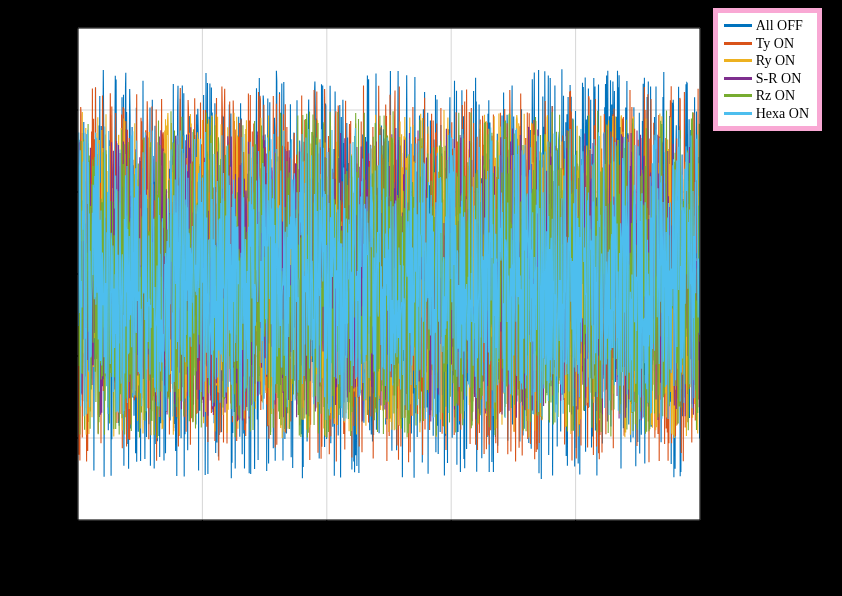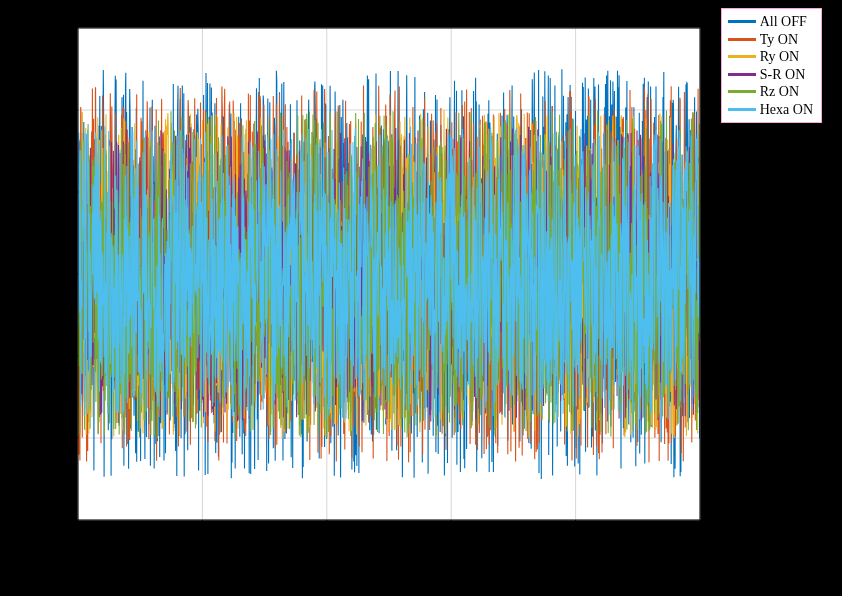--- a/index.html
+++ b/index.html
@@ -26,21 +26,21 @@
   .tick-label {
     font-family: Georgia, serif;
     font-size: 14px;
     fill: #000;
   }
   .legend-box {
     position: absolute;
     top: 8px;
     right: 20px;
     background: #fff;
-    border: 1px solid #f9a8d4;
+    border: 5px solid #f9a8d4;
     padding: 4px 8px 4px 6px;
     font-family: Georgia, serif;
     font-size: 14px;
     line-height: 1.25;
   }
   .legend-row {
     display: flex;
     align-items: center;
     gap: 4px;
   }

